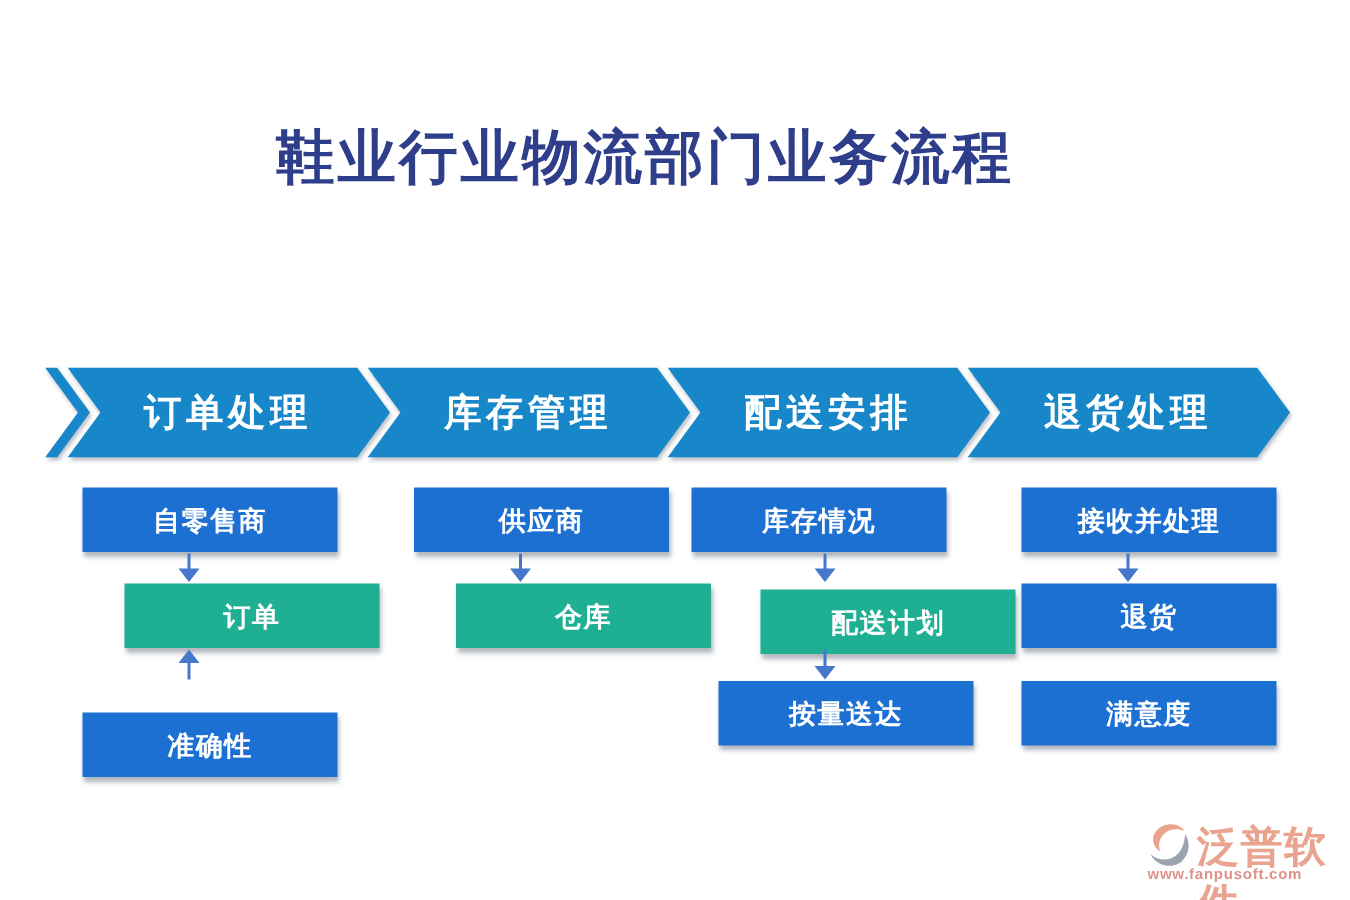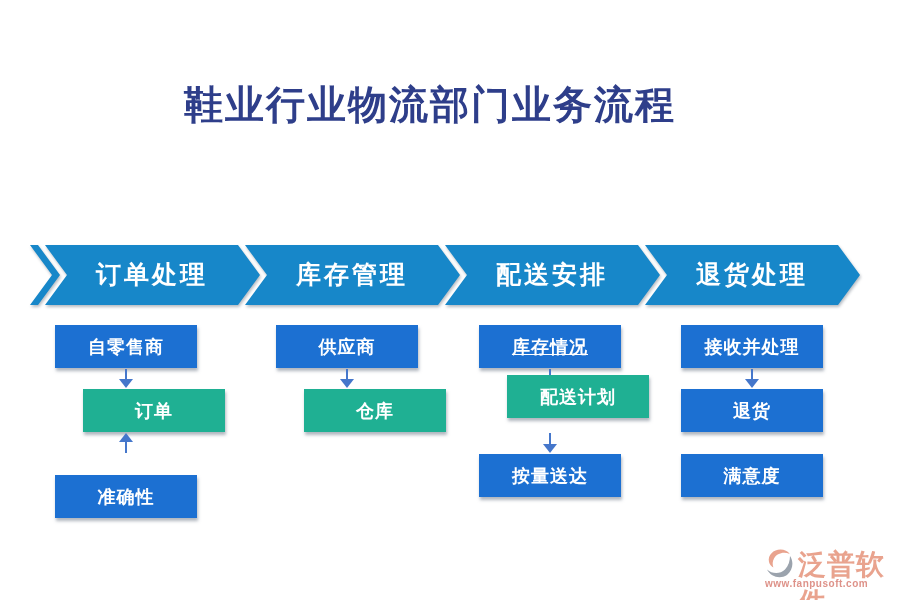--- a/index.html
+++ b/index.html
@@ -25,21 +25,21 @@
     font-family:"Liberation Serif","DejaVu Serif",serif;
   }
   .chevband{position:absolute;left:30px;top:245px;width:830px;height:60px;
     filter:drop-shadow(1px 2px 1.5px rgba(90,105,120,.45));}
   .chev{fill:var(--chevron-blue);}
   .chev-label{
     fill:#ffffff;font-size:25px;font-weight:bold;letter-spacing:3px;
     font-family:"Liberation Serif","DejaVu Serif",serif;text-anchor:middle;
   }
   .box{
-    position:absolute;width:142px;height:43px;
+    position:absolute;width:170px;height:43px;
     display:flex;align-items:center;justify-content:center;
     color:#ffffff;font-size:18px;font-weight:bold;letter-spacing:1px;
     box-shadow:1px 3px 3px rgba(100,112,128,.5);
   }
   .box.blue{background:var(--box-blue);}
   .box.green{background:var(--box-green);margin-left:28px;}
   .connector{position:absolute;width:16px;}
   .connector .c-line{position:absolute;left:7px;width:2px;background:var(--arrow-blue);}
   .connector.down .c-line{top:0;height:11px;}
   .connector.down .c-head{
@@ -106,28 +106,28 @@
     <span>供应商</span>
   </div>
   <div class="connector down" style="left:339px;top:369px;height:19px;">
     <span class="c-line"></span>
     <span class="c-head"></span>
   </div>
   <div class="box green" style="left:276px;top:389px;align-items:center;">
     <span>仓库</span>
   </div>
 
-  <div class="box blue" style="left:479px;top:325px;text-decoration:underline;">
+  <div class="box blue" style="left:461px;top:325px;">
     <span>库存情况</span>
   </div>
   <div class="connector down" style="left:542px;top:369px;height:19px;">
     <span class="c-line"></span>
     <span class="c-head"></span>
   </div>
-  <div class="box green" style="left:479px;top:375px;">
+  <div class="box green" style="left:479px;top:393px;">
     <span>配送计划</span>
   </div>
   <div class="connector down" style="left:542px;top:433px;height:20px;">
     <span class="c-line"></span>
     <span class="c-head"></span>
   </div>
   <div class="box blue" style="left:479px;top:454px;">
     <span>按量送达</span>
   </div>
 

